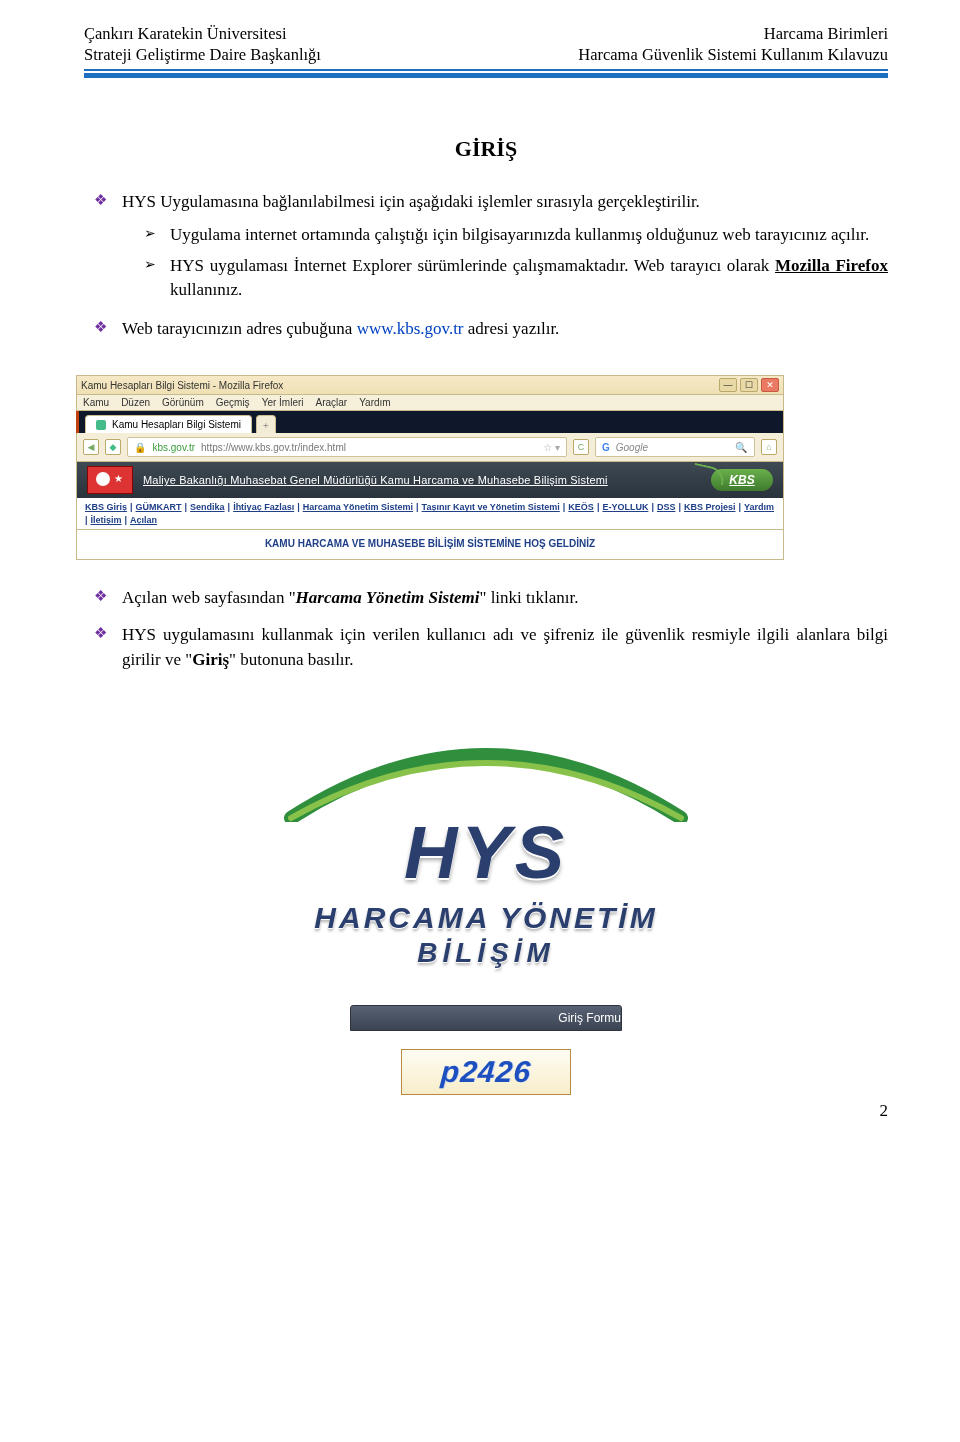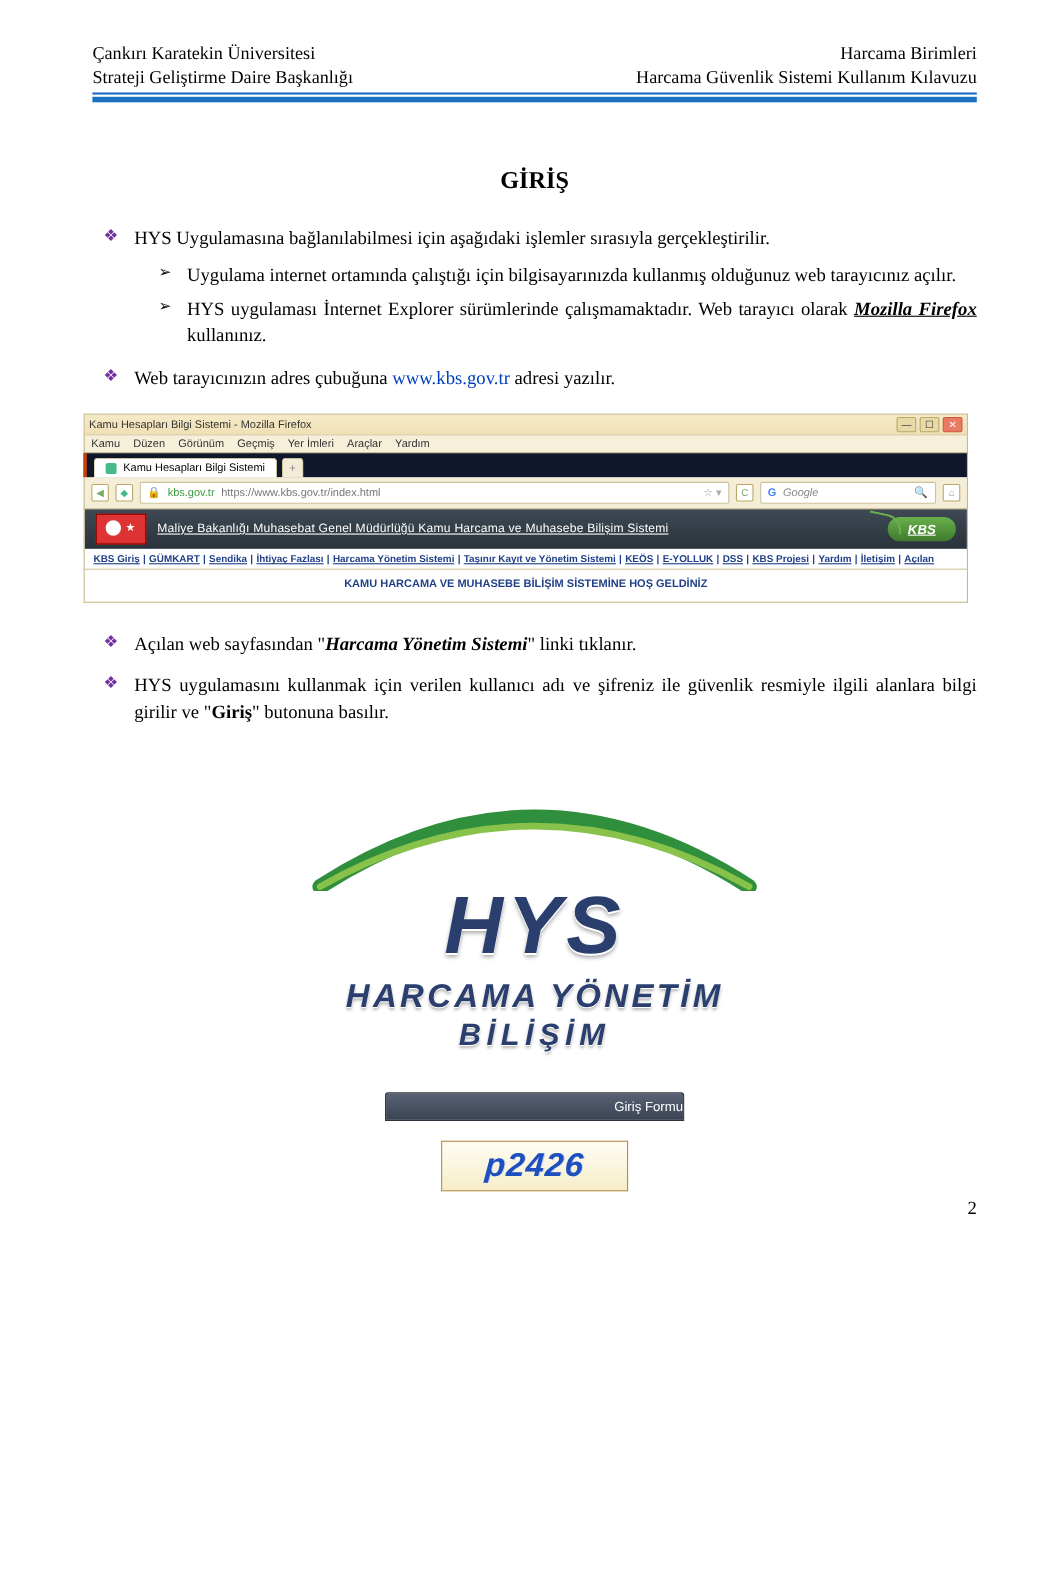--- a/index.html
+++ b/index.html
@@ -1,43 +1,43 @@
 <!DOCTYPE html>
 <html><head>
 <meta charset="utf-8">
 <style>
   * { box-sizing: border-box; margin: 0; padding: 0; }
   html, body { width: 960px; background: #fff; font-family: "Times New Roman", Times, serif; color: #000; }
-  .page { width: 960px; padding: 39px 72px 40px 84px; position: relative; }
+  .page { width: 960px; padding: 24px 72px 40px 84px; position: relative; }
 
   
   .hdr { font-size: 16.5px; line-height: 1.25; }
   .hdr-row { display: flex; justify-content: space-between; }
   .rule-wrap { margin-top: 4px; }
   .rule1 { height: 2px; background: #1d6fbf; }
   .rule2 { height: 5px; background: #1d6fbf; margin-top: 2px; }
 
   
   .title { text-align: center; font-weight: bold; font-size: 22px; margin: 58px 0 28px; }
 
   
   .bullets { font-size: 17px; line-height: 1.45; text-align: justify; }
   .b1 { display: flex; margin: 0 0 8px 10px; }
   .b1 .mk { width: 28px; color: #7030a0; font-size: 15px; flex-shrink:0; }
   .sub { margin-left: 60px; }
   .b2 { display: flex; margin-bottom: 6px; }
   .b2 .mk { width: 26px; flex-shrink:0; font-size:14px; line-height:1.5; }
   .b2 .txt { flex:1; }
   .bold { font-weight: bold; }
-  .boldU { font-weight: bold; text-decoration: underline; font-style: italic; }
+  .boldU { font-weight: bold; text-decoration: underline; }
   .bi { font-weight: bold; font-style: italic; }
   .link { color: #0041c2; }
 
   
-  .shot1 { width: 804px; margin: 20px 0 26px -8px; border: 0; }
+  .shot1 { width: 708px; margin: 34px 0 26px -8px; border: 0; }
   .s1-titlebar { height: 20px; background: linear-gradient(#f6e9c7,#efe0b5); display:flex; align-items:center; justify-content:space-between; padding:0 4px; font-family: Tahoma, sans-serif; font-size:10px; color:#333; border:1px solid #c8b98a; }
   .s1-titlebar .tbtns { display:flex; gap:3px; }
   .tbtn { width:18px; height:14px; background:#e8d9a7; border:1px solid #bba969; border-radius:2px; font-size:9px; display:flex; align-items:center; justify-content:center; }
   .tbtn.red { background:#ea7a64; border-color:#c85a3f; color:#fff; }
   .s1-menus { background:#f6efda; border:1px solid #c8b98a; border-top:none; padding:2px 6px; font-family: Tahoma, sans-serif; font-size:10px; color:#333; display:flex; gap:12px; }
   .s1-menus span { text-decoration: underline dotted transparent; }
   .s1-tabbar { background:#0f172a; border-left:3px solid #c2410c; border-right:1px solid #c8b98a; padding:4px 6px 0; display:flex; gap:4px; }
   .tabchip { background:#fff; border:1px solid #cdbf94; border-bottom:none; border-radius:4px 4px 0 0; padding:3px 10px; font:10px Tahoma,sans-serif; display:flex; align-items:center; gap:6px; }
   .tabplus { width:20px; background:#f2ebd6; border:1px solid #cdbf94; border-bottom:none; border-radius:4px 4px 0 0; display:flex; align-items:center; justify-content:center; font:11px Tahoma; color:#666; }
   .s1-url { background:#f4eed9; border:1px solid #c8b98a; border-top:none; padding:4px 6px; display:flex; align-items:center; gap:6px; font:10px Tahoma,sans-serif; color:#555; }

